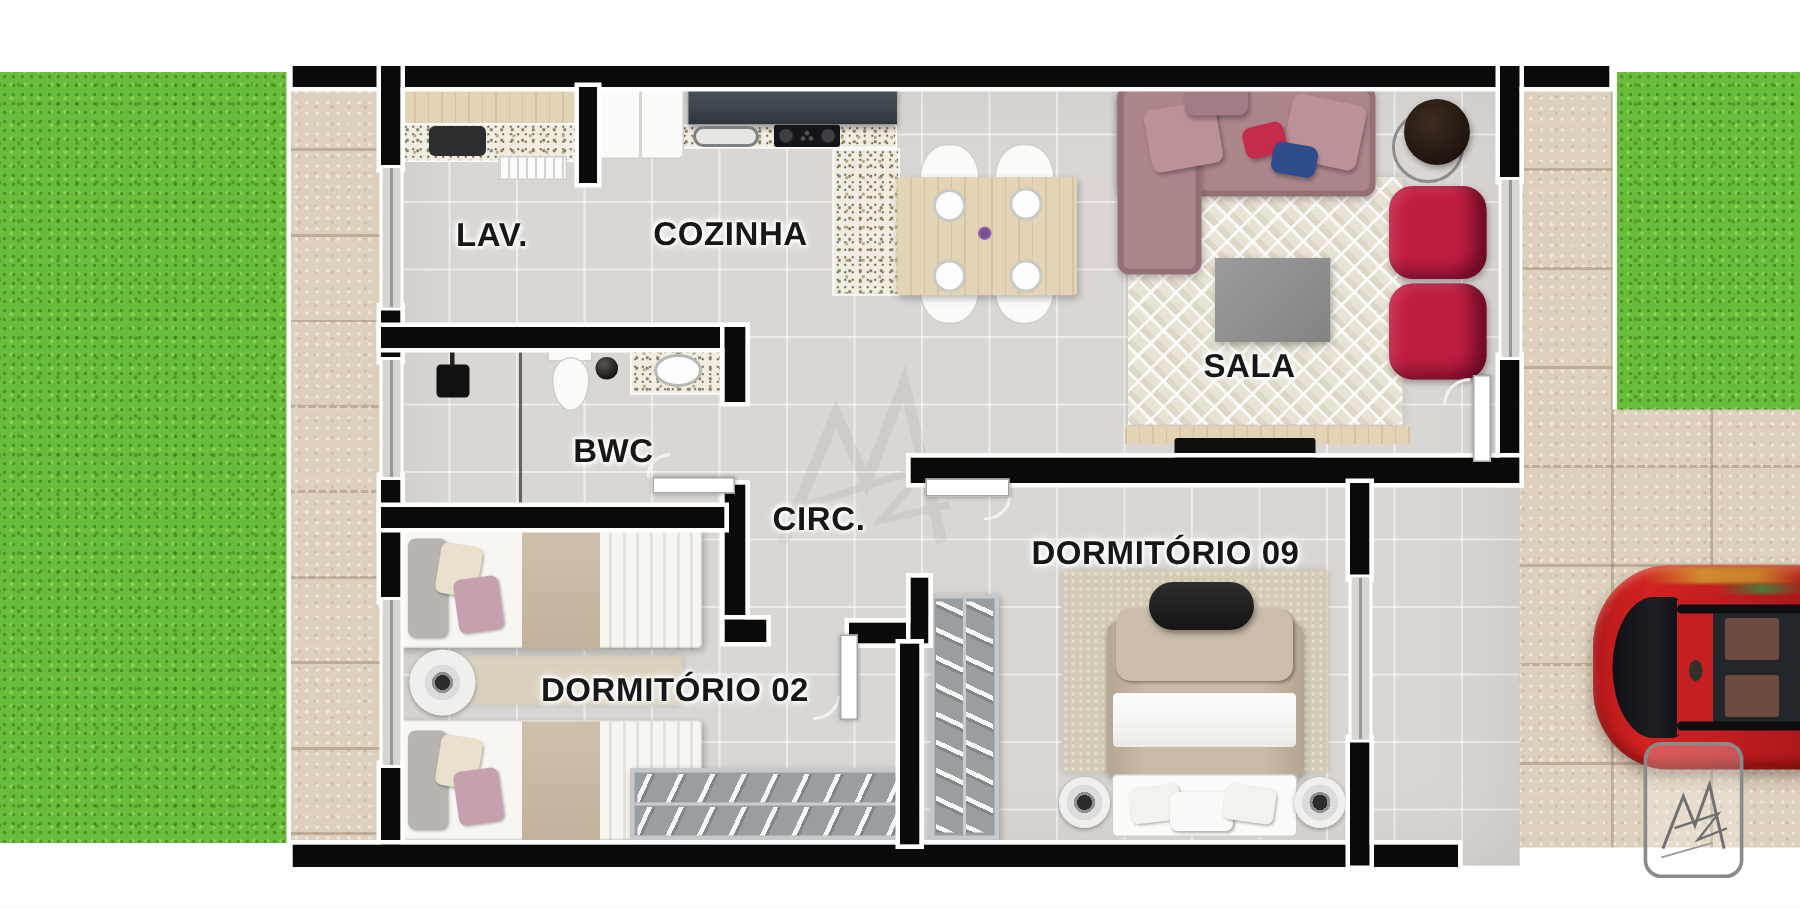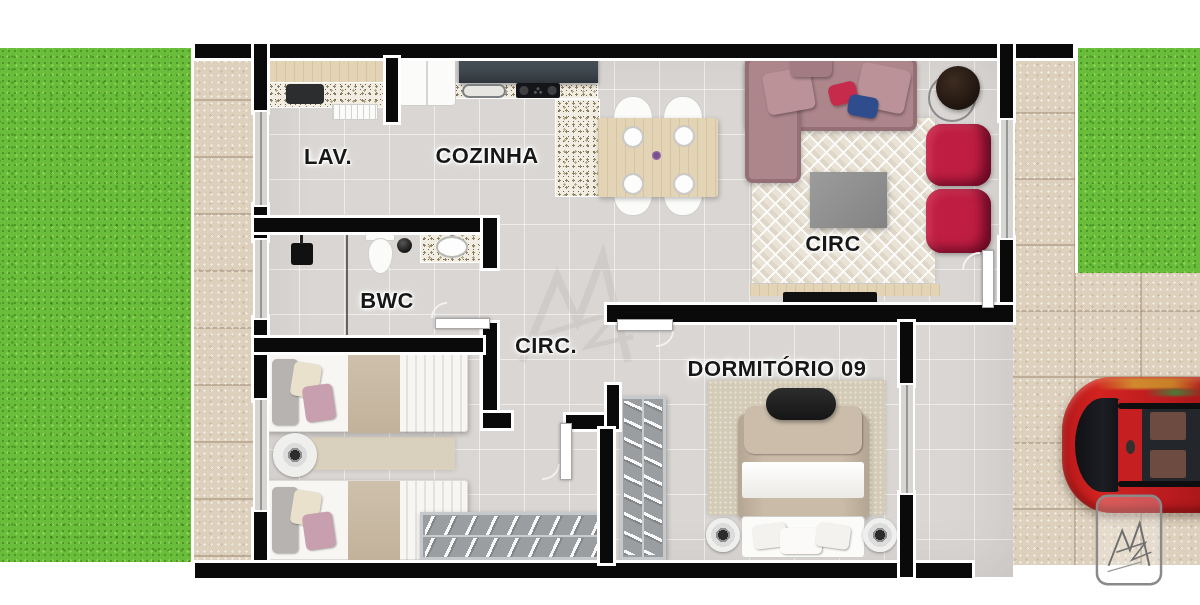--- a/index.html
+++ b/index.html
@@ -240,24 +240,25 @@
   <div class="arc" style="left:962px;top:252px;width:18px;height:18px;border-right:none;border-bottom:none;border-radius:100% 0 0 0;"></div>
   <div class="leaf" style="left:617px;top:319px;width:56px;height:12px;"></div>
   <div class="arc" style="left:656px;top:331px;width:18px;height:16px;border-left:none;border-top:none;border-radius:0 0 100% 0;"></div>
   <div class="leaf" style="left:435px;top:318px;width:55px;height:11px;"></div>
   <div class="arc" style="left:431px;top:302px;width:16px;height:16px;border-right:none;border-bottom:none;border-radius:100% 0 0 0;"></div>
   <div class="leaf" style="left:560px;top:423px;width:12px;height:57px;"></div>
   <div class="arc" style="left:542px;top:464px;width:18px;height:16px;border-left:none;border-top:none;border-radius:0 0 100% 0;"></div>
 
   <div class="lbl" style="left:328px;top:157px;">LAV.</div>
   <div class="lbl" style="left:487px;top:156px;">COZINHA</div>
-  <div class="lbl" style="left:833px;top:244px;">CIRC</div>
-  <div class="lbl" style="left:387px;top:301px;">BWC</div>
+  <div class="lbl" style="left:833px;top:244px;">SALA</div>
+  <div class="lbl" style="left:409px;top:301px;">BWC</div>
   <div class="lbl" style="left:546px;top:346px;">CIRC.</div>
   <div class="lbl" style="left:777px;top:369px;">DORMITÓRIO 09</div>
+  <div class="lbl" style="left:450px;top:460px;">DORMITÓRIO 02</div>
 
   <div style="left:1062px;top:377px;width:150px;height:136px;z-index:15;">
     <div style="left:0;top:0;width:150px;height:136px;border-radius:50px 8px 8px 50px/54px 8px 8px 54px;background:linear-gradient(90deg,#b8191c,var(--car,#d22320) 25%,#c01d20 60%,#a8171a);box-shadow:0 5px 10px rgba(60,40,30,.4),inset 0 3px 6px rgba(255,160,140,.5),inset 0 -4px 8px rgba(60,0,0,.55);"></div>
     <div style="left:13px;top:21px;width:46px;height:94px;background:linear-gradient(90deg,#101114,#1c1e24 60%,#101114);border-radius:60% 6px 6px 60%/50% 6px 6px 50%;"></div>
     <div style="left:56px;top:23px;width:26px;height:90px;background:#c51f22;"></div>
     <div style="left:64px;top:63px;width:9px;height:14px;border-radius:50%;background:#34302c;"></div>
     <div style="left:80px;top:27px;width:70px;height:82px;background:#23262b;border-radius:3px;"></div>
     <div style="left:88px;top:35px;width:36px;height:28px;background:#6d4b40;border-radius:2px;"></div>
     <div style="left:88px;top:73px;width:36px;height:28px;background:#6d4b40;border-radius:2px;"></div>
     <div style="left:56px;top:26px;width:94px;height:6px;background:#0e0e10;border-radius:3px;"></div>

